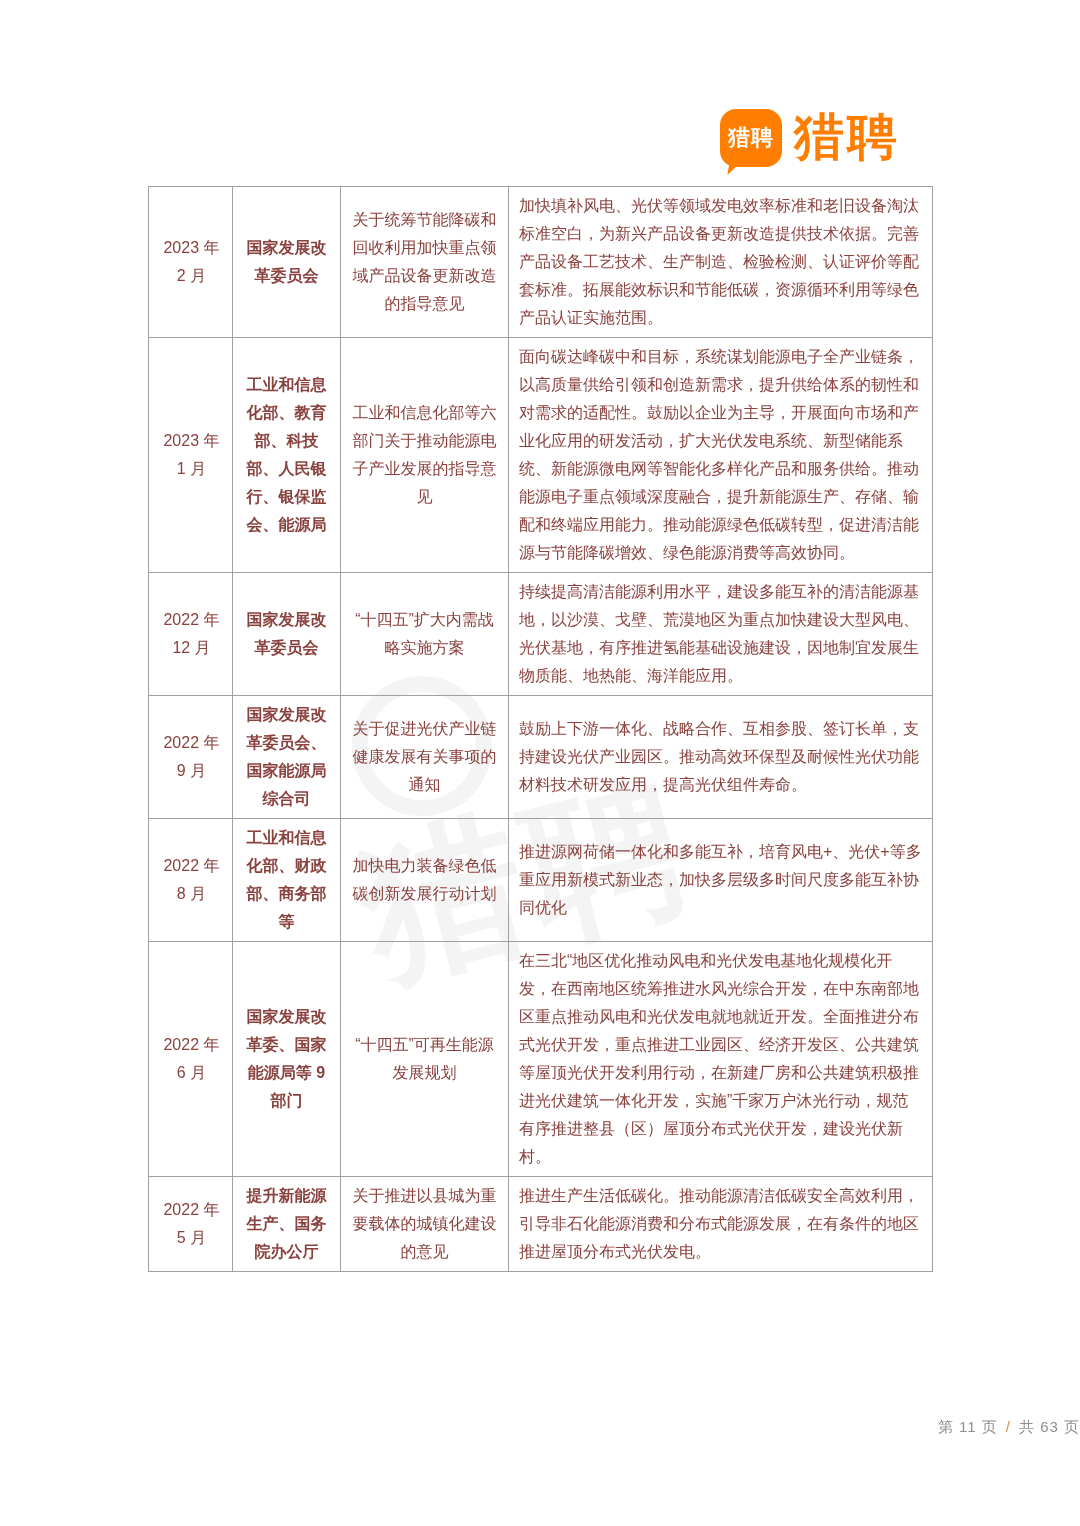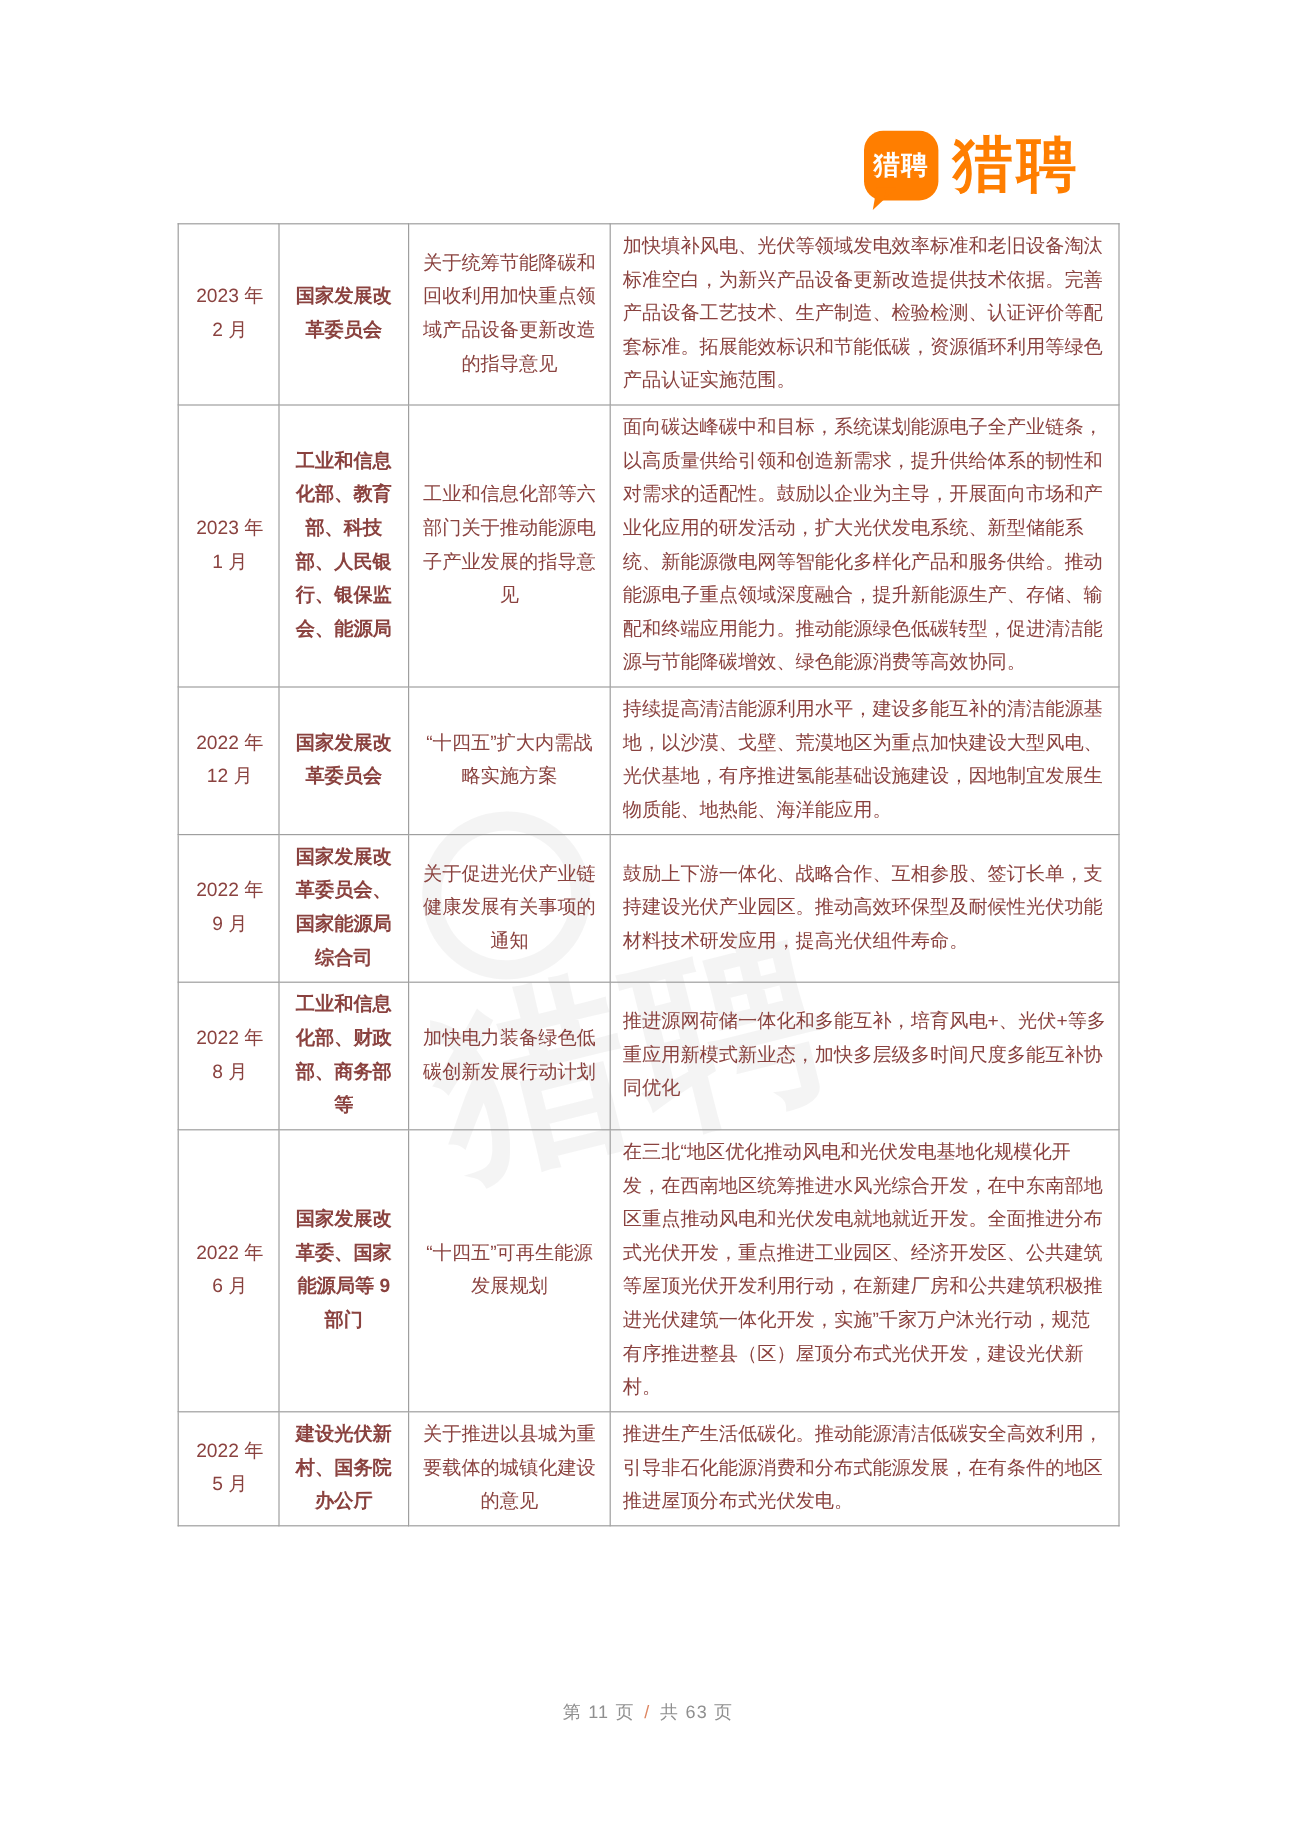--- a/index.html
+++ b/index.html
@@ -27,21 +27,21 @@
   .policy-table { position:absolute; left:148px; top:170px; width:784px; border-collapse:collapse;
                   table-layout:fixed; color:#8a423f; }
   .policy-table td { border:1px solid #9f9f9f; vertical-align:middle; font-size:16px; line-height:28px;
                      padding:5px 8px; word-break:break-all; }
   td.c-date   { white-space:pre-line; text-align:center; padding-left:10px; }
   td.c-agency { text-align:center;font-weight:bold; }
   td.c-title  { text-align:center; }
   td.c-desc   { text-align:left; padding-left:10px; padding-right:10px; }
 
   
-  .page-footer { position:absolute; top:1402px; left:0; width:100%; text-align:center;
+  .page-footer { position:absolute; top:1402px; left:0; width:100%; text-align:right;
                  font-size:15px; color:#8f8f8f; letter-spacing:1px; }
   .page-footer .sep { color:#dd8560; margin:0 8px; }
 
   
   .bottom-bar { position:absolute; left:0; bottom:0; width:100%; height:56px; background:#ededed; }
   .bottom-inner { position:absolute; left:697px; top:50%; transform:translateY(-50%);
                   display:flex; align-items:center; gap:10px; }
   .bottom-icon { width:38px; height:34px; display:block; }
   .bottom-text { font-size:22px; color:#3f3f3f; letter-spacing:1px; font-weight:500; }
 </style>
@@ -108,21 +108,21 @@
       <tr>
         <td class="c-date">2022 年
 6 月</td>
         <td class="c-agency">国家发展改革委、国家能源局等 9 部门</td>
         <td class="c-title">“十四五”可再生能源发展规划</td>
         <td class="c-desc">在三北“地区优化推动风电和光伏发电基地化规模化开发，在西南地区统筹推进水风光综合开发，在中东南部地区重点推动风电和光伏发电就地就近开发。全面推进分布式光伏开发，重点推进工业园区、经济开发区、公共建筑等屋顶光伏开发利用行动，在新建厂房和公共建筑积极推进光伏建筑一体化开发，实施”千家万户沐光行动，规范有序推进整县（区）屋顶分布式光伏开发，建设光伏新村。</td>
       </tr>
       <tr>
         <td class="c-date">2022 年
 5 月</td>
-        <td class="c-agency">建设光伏新村、国务院办公厅</td>
+        <td class="c-agency">提升新能源生产、国务院办公厅</td>
         <td class="c-title">关于推进以县城为重要载体的城镇化建设的意见</td>
         <td class="c-desc">推进生产生活低碳化。推动能源清洁低碳安全高效利用，引导非石化能源消费和分布式能源发展，在有条件的地区推进屋顶分布式光伏发电。</td>
       </tr>
     </tbody>
   </table>
 
   <div class="page-footer">
     <span>第 11 页</span><span class="sep">/</span><span>共 63 页</span>
   </div>
 

